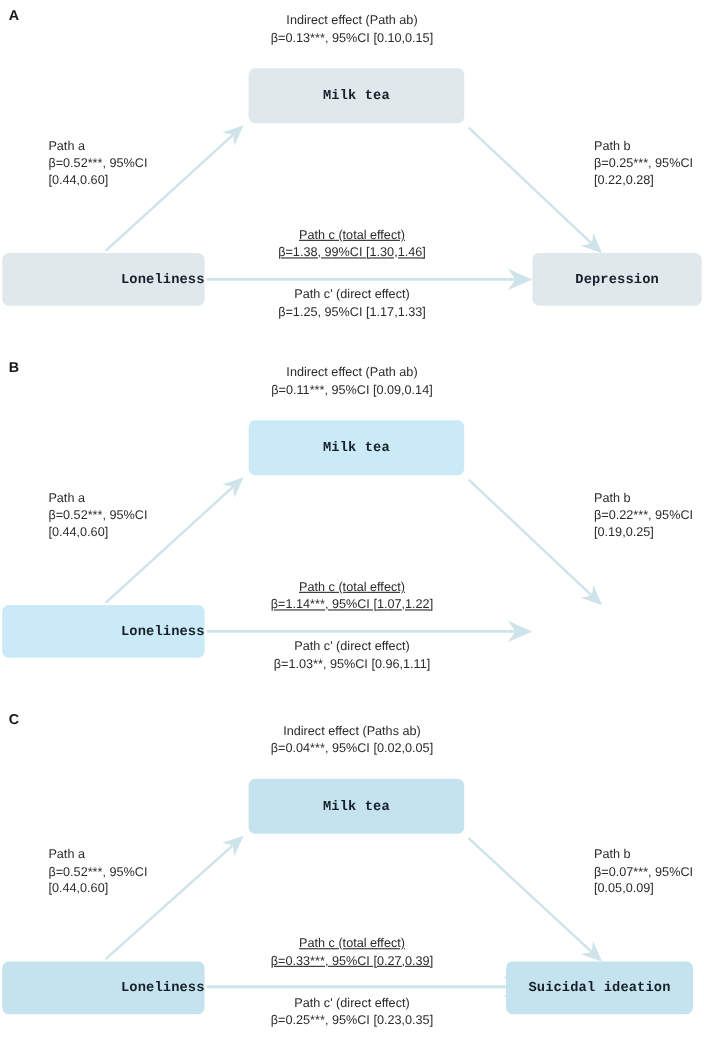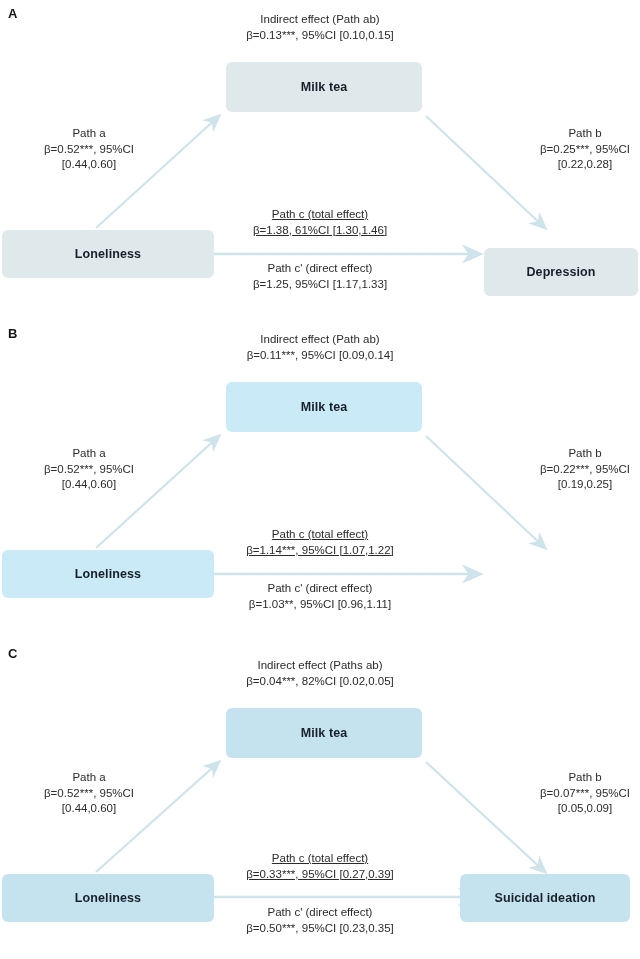--- a/index.html
+++ b/index.html
@@ -19,41 +19,42 @@
     letter-spacing:.2px;
   }
 
   .node{
     position:absolute;
     border-radius:6px;
     display:flex;align-items:center;justify-content:center;
     font-size:12.5px;font-weight:bold;color:#17202a;
     text-align:center;letter-spacing:.1px;
     box-sizing:border-box;
+    font-family:Liberation Mono, monospace;
   }
   .node-mediator{left:226px;top:62px;width:196px;height:50px;}
-  .node-predictor{left:2px;top:230px;width:212px;height:48px;}
-  .node-outcome{left:484px;top:248px;width:154px;height:48px;}
+  .node-predictor{left:2px;top:230px;width:184px;height:48px;justify-content:flex-end;}
+  .node-outcome{left:484px;top:230px;width:154px;height:48px;}
 
   #panel-c .node-mediator{top:718px;}
   #panel-c .node-predictor{}
   #panel-c .node-outcome{left:460px;width:170px;}
 
   
   #panel-a .node{background:#dfe9ec;}
   #panel-b .node{background:#caeaf7;}
   #panel-c .node{background:#c5e3ef;}
 
   .label{
     position:absolute;
     font-size:11.5px;line-height:15.5px;
     color:#2b2b2b;white-space:nowrap;
   }
   .label.center{text-align:center;}
-  .label.left{text-align:center;}
+  .label.left{text-align:left;}
 
   .lbl-indirect{left:50%;transform:translateX(-50%);top:12px;}
   .lbl-patha{left:44px;top:126px;}
   .lbl-pathb{left:502px;top:126px;margin-left:38px;}
   .lbl-pathc{left:50%;transform:translateX(-50%);top:207px;text-decoration:underline;}
   .lbl-pathcp{left:50%;transform:translateX(-50%);top:261px;}
 
   svg.arrows{position:absolute;left:0;top:0;width:640px;height:319px;
     overflow:visible;pointer-events:none;}
 </style>
@@ -93,21 +94,21 @@
     <div>β=0.52***, 95%CI</div>
     <div>[0.44,0.60]</div>
   </div>
   <div class="label left lbl-pathb">
     <div>Path b</div>
     <div>β=0.25***, 95%CI</div>
     <div>[0.22,0.28]</div>
   </div>
   <div class="label center lbl-pathc">
     <div>Path c (total effect)</div>
-    <div>β=1.38, 61%CI [1.30,1.46]</div>
+    <div>β=1.38, 99%CI [1.30,1.46]</div>
   </div>
   <div class="label center lbl-pathcp">
     <div>Path c' (direct effect)</div>
     <div>β=1.25, 95%CI [1.17,1.33]</div>
   </div>
 </div>
 
 <div class="panel" id="panel-b">
   <div class="panel-letter">B</div>
 
@@ -172,33 +173,33 @@
   </div>
   <div class="node node-predictor" style="top:234px;">
     <span>Loneliness</span>
   </div>
   <div class="node node-outcome" style="top:234px;">
     <span>Suicidal ideation</span>
   </div>
 
   <div class="label center lbl-indirect" style="top:18px;">
     <div>Indirect effect (Paths ab)</div>
-    <div>β=0.04***, 82%CI [0.02,0.05]</div>
+    <div>β=0.04***, 95%CI [0.02,0.05]</div>
   </div>
   <div class="label left lbl-patha" style="top:130px;">
     <div>Path a</div>
     <div>β=0.52***, 95%CI</div>
     <div>[0.44,0.60]</div>
   </div>
   <div class="label left lbl-pathb" style="top:130px;">
     <div>Path b</div>
     <div>β=0.07***, 95%CI</div>
     <div>[0.05,0.09]</div>
   </div>
   <div class="label center lbl-pathc" style="top:211px;">
     <div>Path c (total effect)</div>
     <div>β=0.33***, 95%CI [0.27,0.39]</div>
   </div>
   <div class="label center lbl-pathcp" style="top:265px;">
     <div>Path c' (direct effect)</div>
-    <div>β=0.50***, 95%CI [0.23,0.35]</div>
+    <div>β=0.25***, 95%CI [0.23,0.35]</div>
   </div>
 </div>
 
 </body></html>

